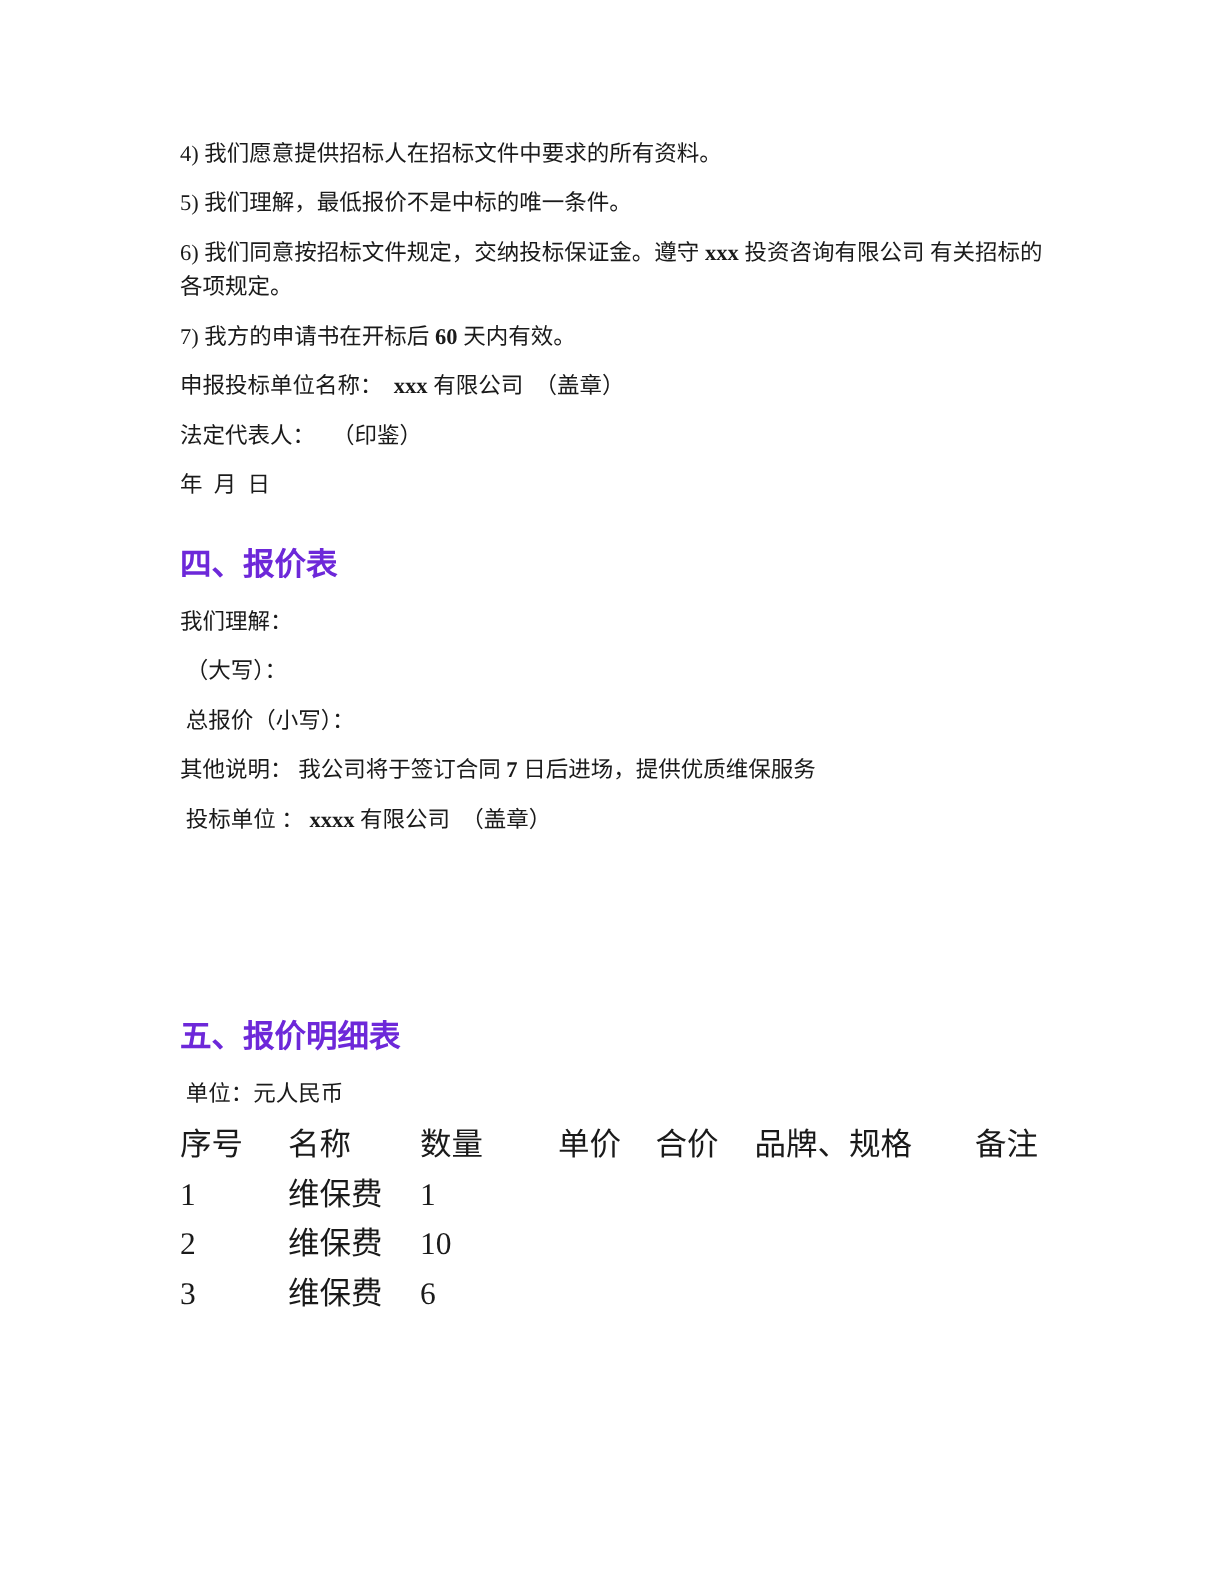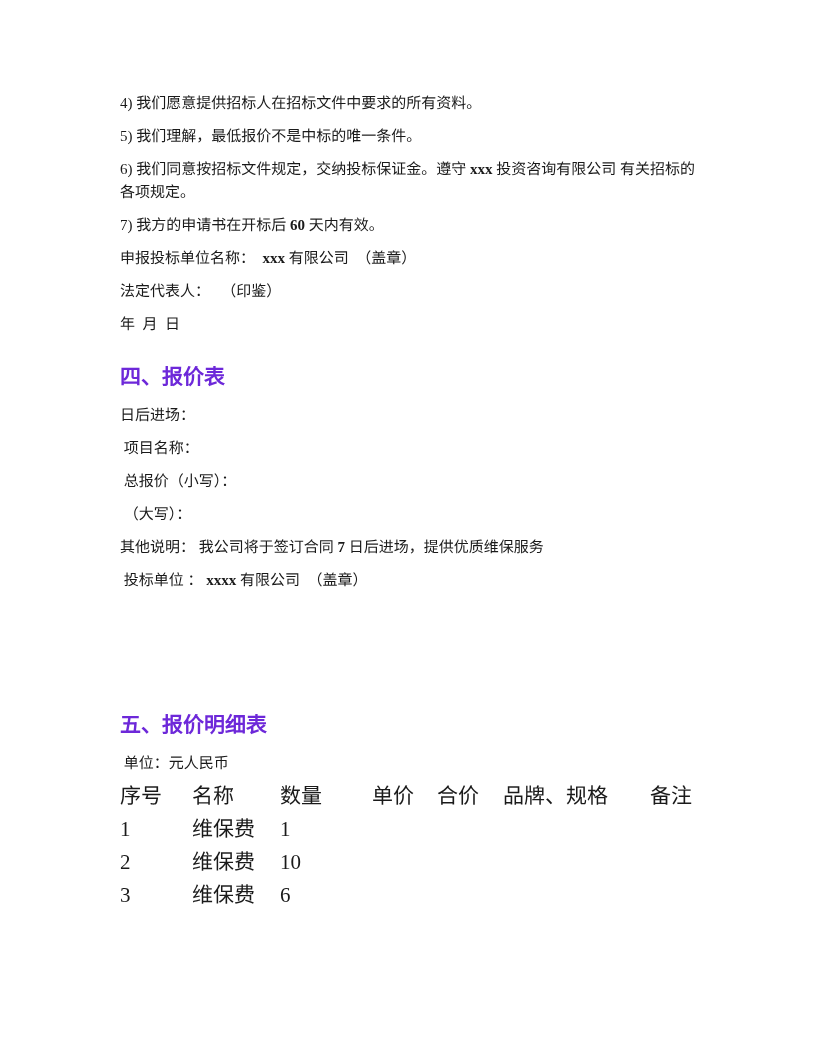--- a/index.html
+++ b/index.html
@@ -70,24 +70,23 @@
       <p>6) 我们同意按招标文件规定，交纳投标保证金。遵守 <b>xxx</b> 投资咨询有限公司 有关招标的各项规定。</p>
       <p>7) 我方的申请书在开标后 <b>60</b> 天内有效。</p>
       <p>申报投标单位名称：  <b>xxx</b> 有限公司  （盖章）</p>
       <p>法定代表人：   （印鉴）</p>
       <p>年  月  日</p>
     </section>
 
     <h2 class="sec-heading">四、报价表</h2>
 
     <section>
-      <p>日后进场：</p>
-      <p> 项目名称：</p>
+      <p>我们理解：</p>
+      <p> （大写）：</p>
       <p> 总报价（小写）：</p>
-      <p> （大写）：</p>
       <p>其他说明： 我公司将于签订合同 <b>7</b> 日后进场，提供优质维保服务</p>
       <p> 投标单位 ： <b>xxxx</b> 有限公司  （盖章）</p>
     </section>
 
     <h2 class="sec-heading big-gap">五、报价明细表</h2>
 
     <section>
       <p> 单位：元人民币</p>
 
       <div class="qtable">

